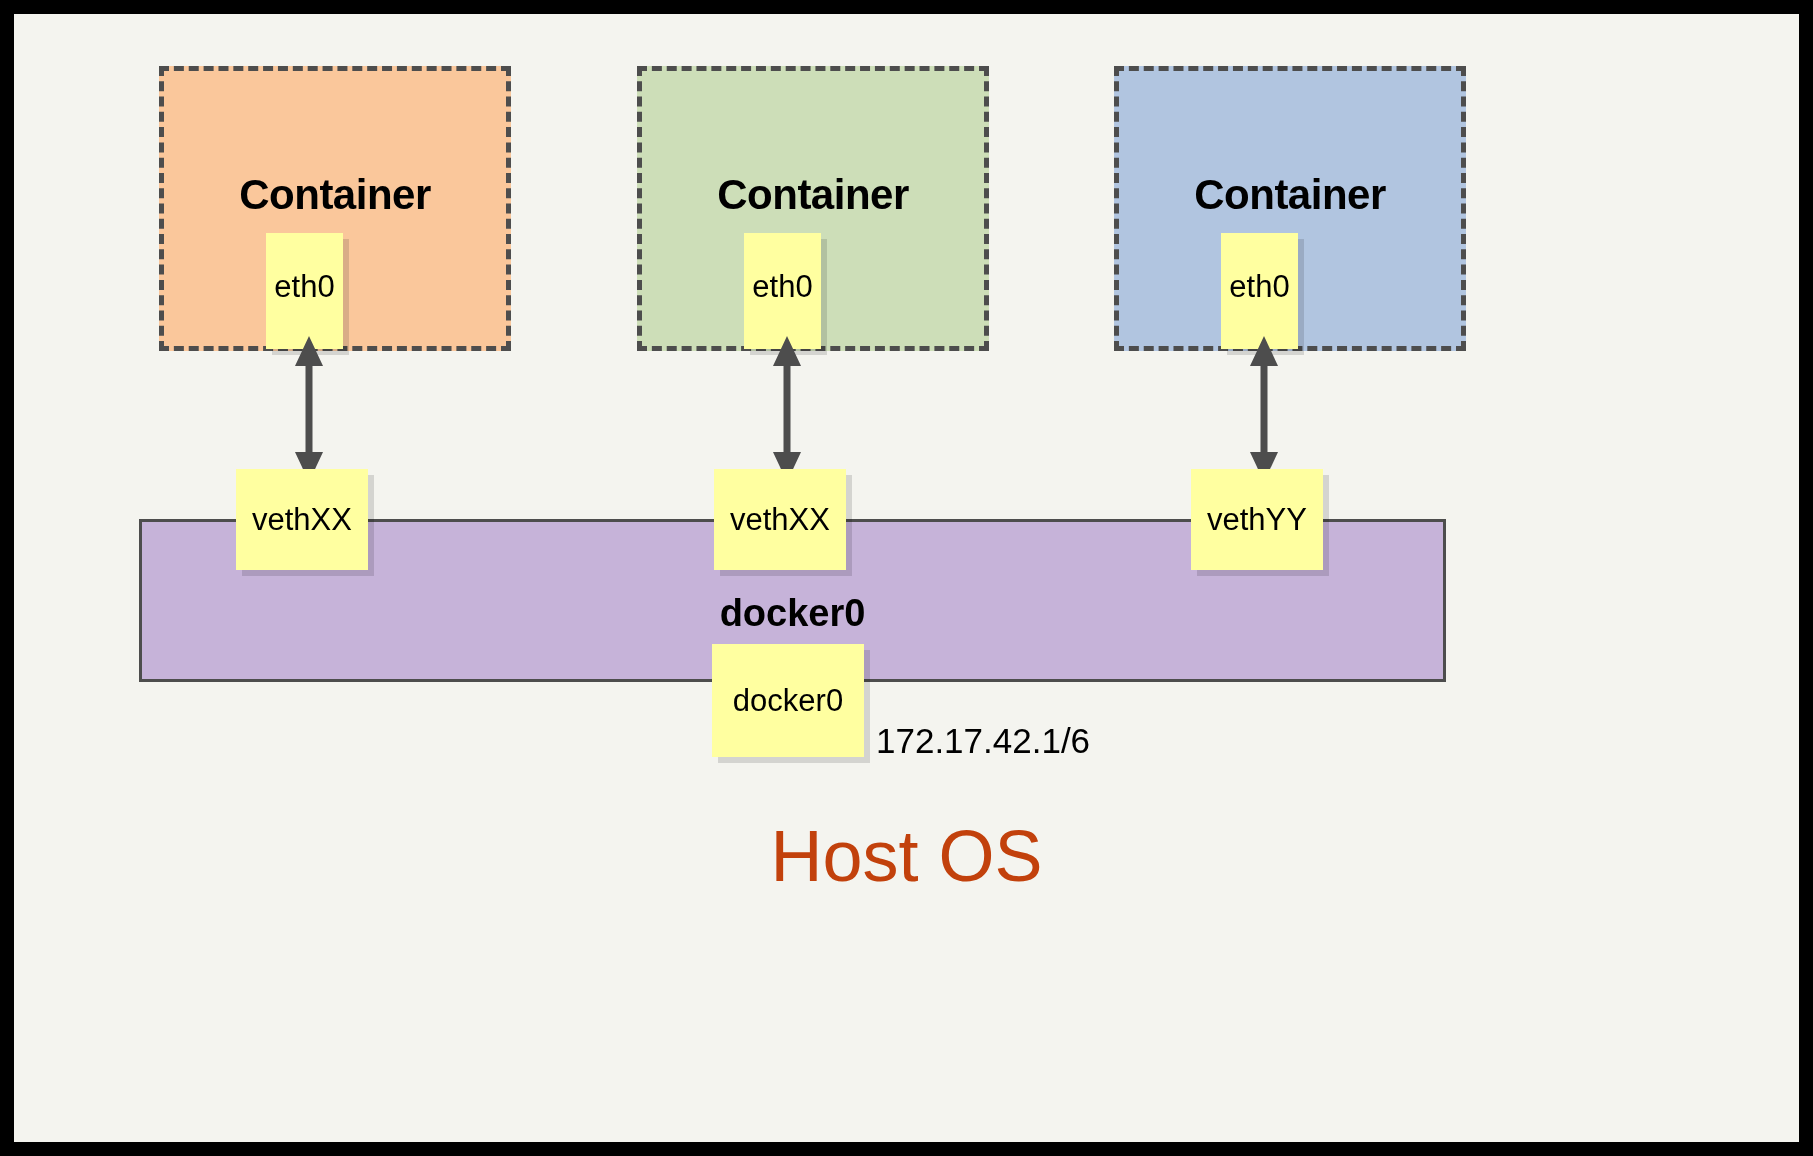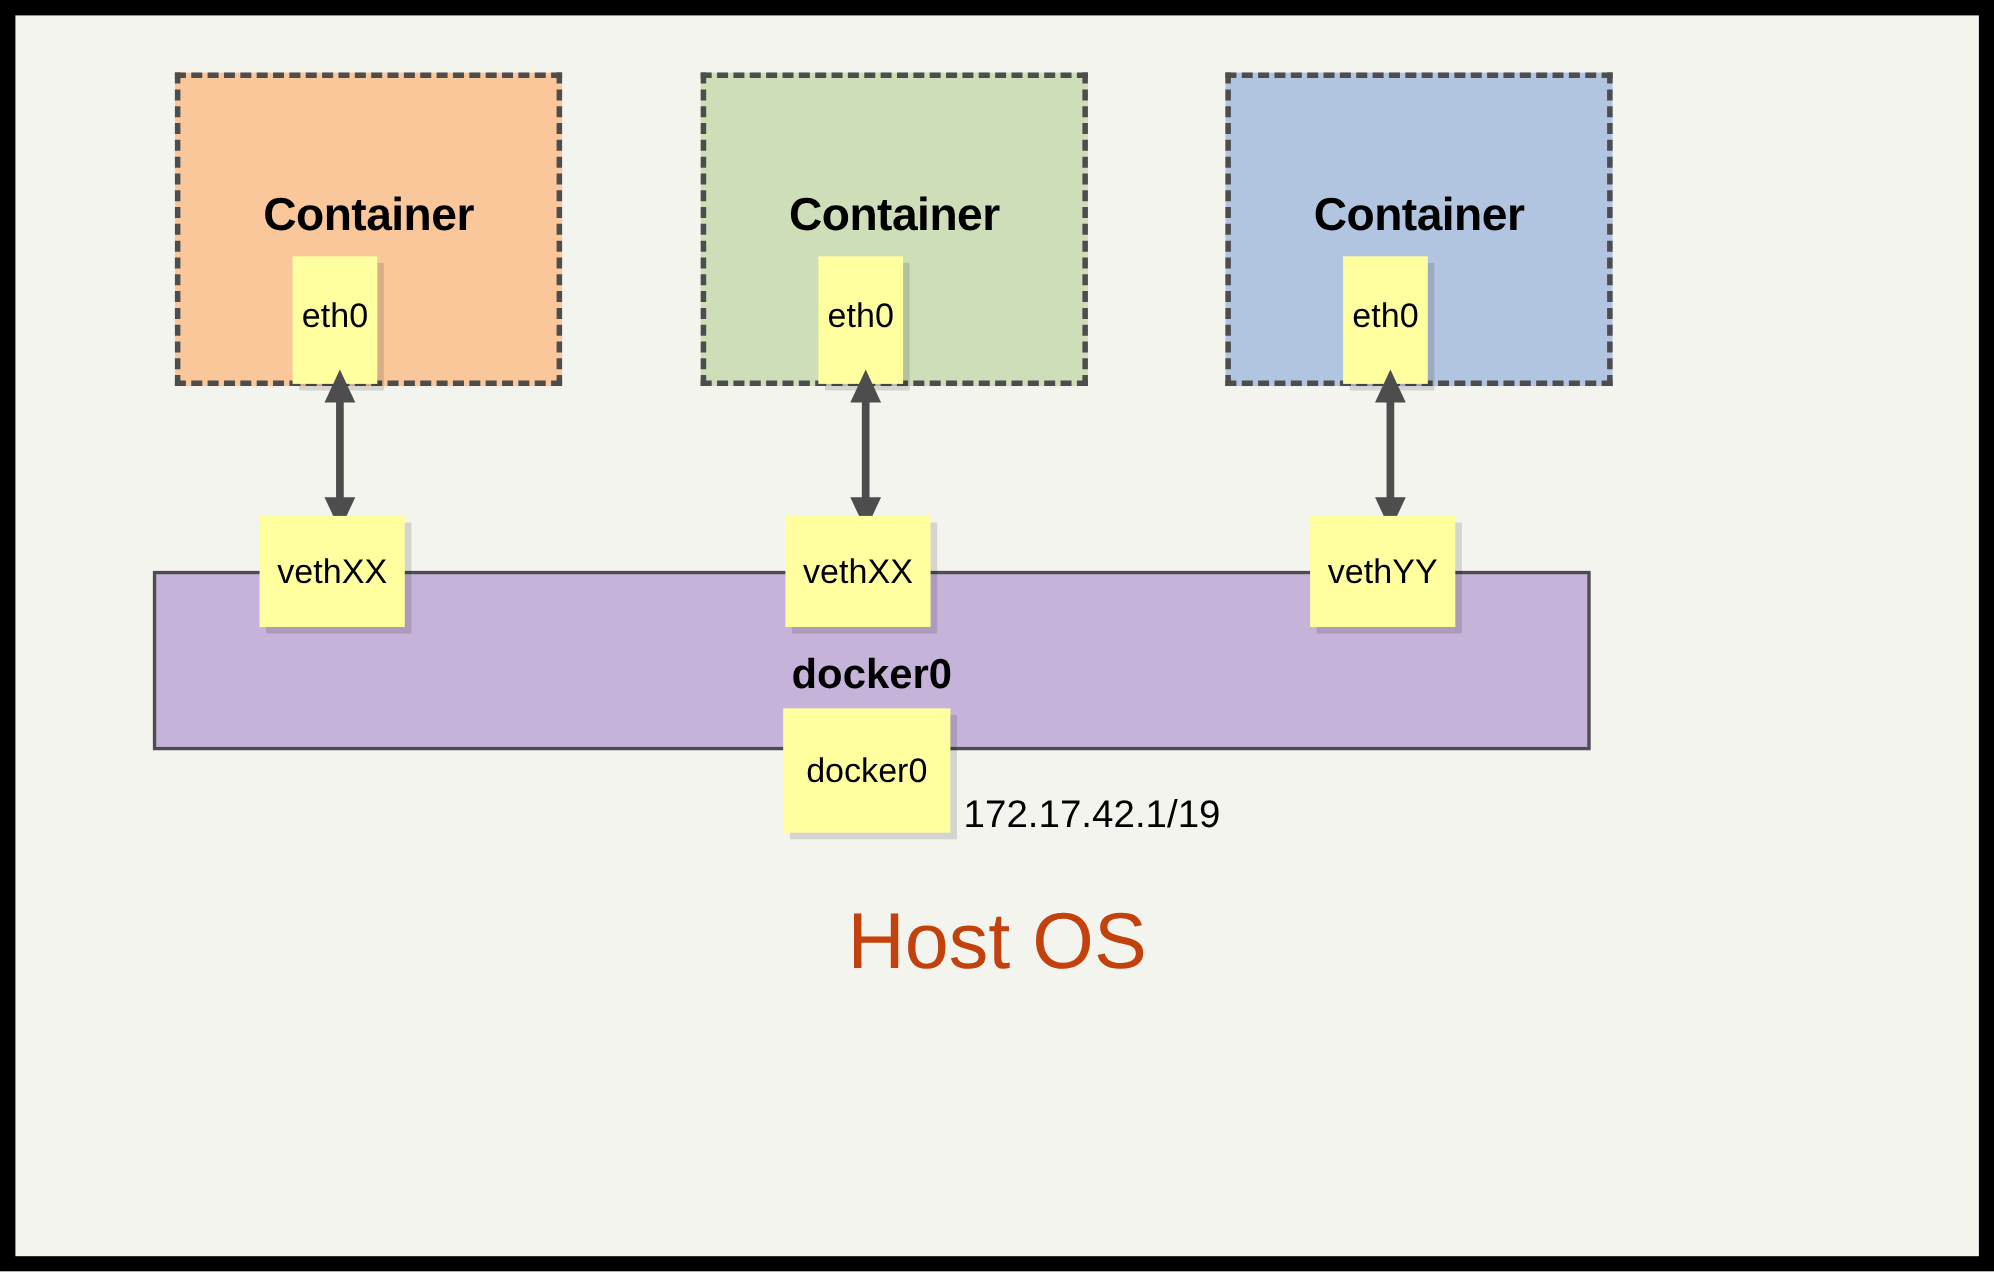--- a/index.html
+++ b/index.html
@@ -215,18 +215,18 @@
       <span>vethXX</span>
     </div>
     <div class="iface-box veth-box" id="veth-zz">
       <span>vethYY</span>
     </div>
 
     <div class="iface-box" id="docker0-iface">
       <span>docker0</span>
     </div>
 
-    <div id="docker0-ip">172.17.42.1/19</div>
+    <div id="docker0-ip">172.17.42.1/6</div>
 
     <div id="host-os-label">Host OS</div>
 
   </div>
 </div>
 
 </body></html>

